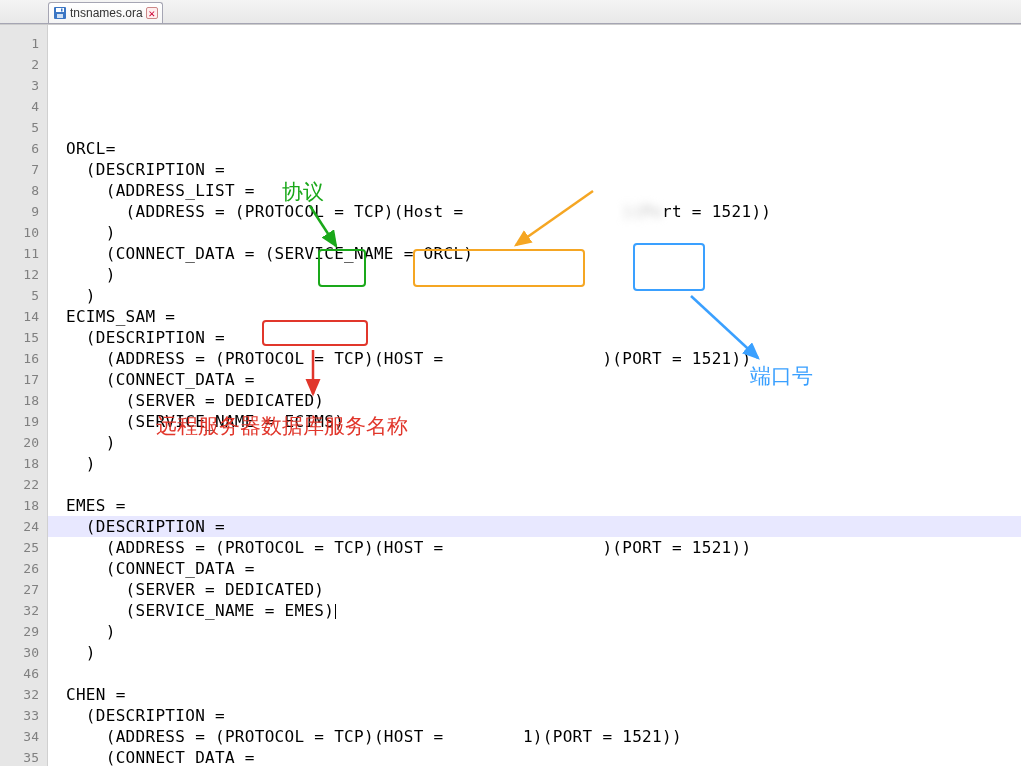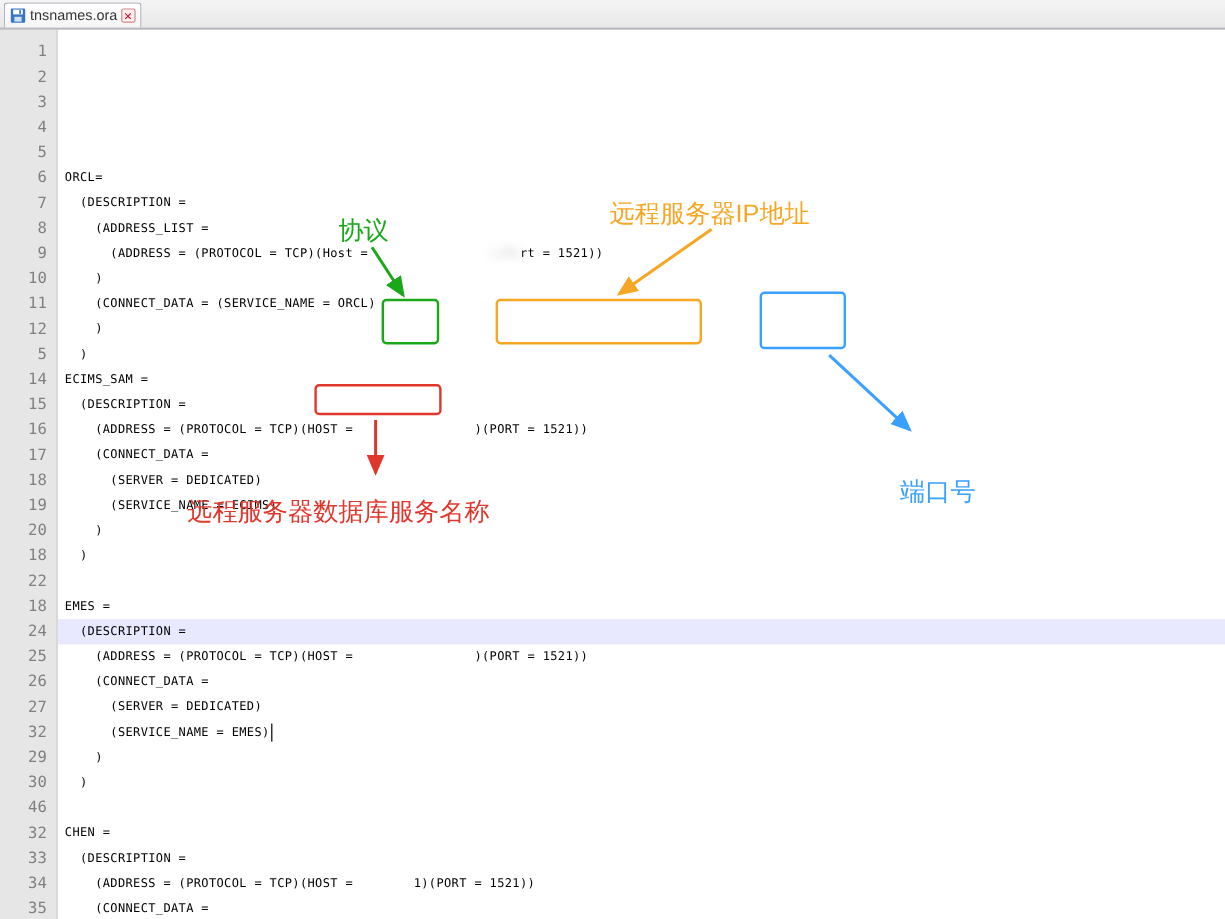--- a/index.html
+++ b/index.html
@@ -1,25 +1,25 @@
 <!DOCTYPE html>
 <html><head>
   <meta charset="utf-8">
   <style>
     * { margin:0; padding:0; box-sizing:border-box; }
     body { font-family:Consolas,Monaco,monospace; font-size:14px; background:#fff; color:#000; position:relative; width:1021px; height:766px; overflow:hidden; }
     .tab-bar { height:24px; background:linear-gradient(#f4f4f4,#e8e8e8); border-bottom:1px solid #a5a5b3; display:flex; align-items:flex-end; padding-left:3px; }
-    .tab { display:flex; align-items:center; background:linear-gradient(#fff,#f5f5f5); border:1px solid #a5a5b3; border-bottom:none; border-radius:3px 3px 0 0; padding:2px 4px 2px 4px; font-size:12px; height:21px; }
+    .tab { display:flex; align-items:center; background:linear-gradient(#fff,#f5f5f5); border:1px solid #a5a5b3; border-bottom:none; border-radius:3px 3px 0 0; padding:2px 4px 2px 4px; font-size:12px; height:21px;margin-left:45px; }
     .tab .save-ico { width:14px; height:14px; margin-right:3px; }
     .tab .name { color:#333; font-family:Arial,sans-serif; font-size:12px; }
     .tab .close { width:12px; height:12px; margin-left:3px; display:flex; align-items:center; justify-content:center; color:#c03; font-weight:bold; cursor:pointer; font-size:11px; border:1px solid #c88; border-radius:2px; background:#fee; }
     .editor-area { display:flex; height:calc(100% - 24px); border-top:1px solid #ccc; }
     .gutter { width:48px; background:#e6e6e6; border-right:1px solid #d0d0d0; text-align:right; padding-top:8px; padding-right:8px; color:#808080; font-size:13px; line-height:21px; user-select:none; }
     .gutter div { height:21px; }
-    .code { flex:1; padding-top:8px; padding-left:6px; font-size:10px; line-height:21px; letter-spacing:0.3px; color:#000; white-space:pre; position:relative; }
+    .code { flex:1; padding-top:8px; padding-left:18px; font-size:16px; line-height:21px; letter-spacing:0.3px; color:#000; white-space:pre; position:relative; }
     .line { height:21px; }
     .hl { background:#e8e8ff; position:absolute; height:21px; left:0; right:0; z-index:-1; }
     .blur { filter:blur(4px); color:#bbb; }
     .caret { display:inline-block; width:1px; height:15px; background:#000; vertical-align:middle; margin-left:1px; }
     .overlay { position:absolute; pointer-events:none; }
     .box { position:absolute; border:2px solid; border-radius:4px; background:transparent; }
     .box.green  { border-color:#1aa81a; }
     .box.orange { border-color:#f5a623; }
     .box.blue   { border-color:#3aa0ff; }
     .box.red    { border-color:#e1362b; }
@@ -96,22 +96,21 @@
 
   <div class="box green" style="left:270px; top:225px; width:48px; height:38px;"></div>
 
   <div class="box orange" style="left:365px; top:225px; width:172px; height:38px;"></div>
 
   <div class="box blue" style="left:585px; top:219px; width:72px; height:48px;"></div>
 
   <div class="box red" style="left:214px; top:296px; width:106px; height:26px;"></div>
 
   <div class="label green" style="left:234px; top:154px;">协议</div>
-  <div class="label orange" style="left:460px; top:140px;">远程服务器IP地址</div>
-  <div class="label blue" style="left:702px; top:338px;margin-top:34px;">端口号</div>
+  <div class="label blue" style="left:702px; top:338px;">端口号</div>
   <div class="label red" style="left:108px; top:388px;">远程服务器数据库服务名称</div>
 
   <svg class="arrow" style="left:258px; top:178px;" width="40" height="50">
     <defs>
         <marker id="ah-g" markerWidth="8" markerHeight="8" refX="6" refY="3" orient="auto">
           <path d="M0,0 L7,3 L0,6 Z" fill="#1aa81a"></path>
         </marker>
       </defs>
     <line x1="4" y1="4" x2="30" y2="44" stroke="#1aa81a" stroke-width="2.5" marker-end="url(#ah-g)"></line>
   </svg>

